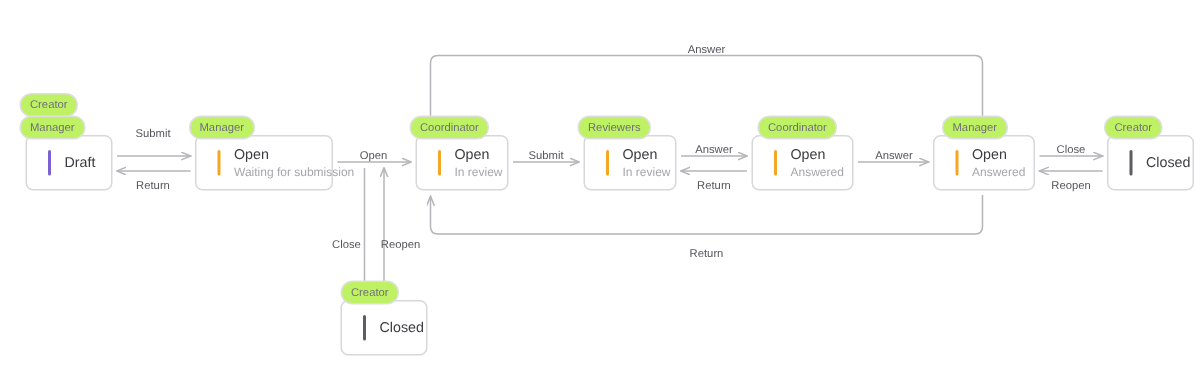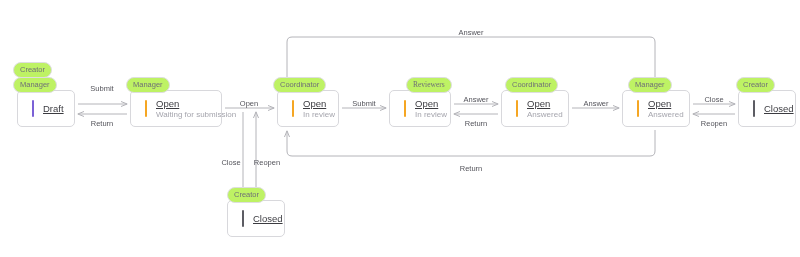--- a/index.html
+++ b/index.html
@@ -46,21 +46,20 @@
     margin-left: 9px;
     display: flex;
     flex-direction: column;
     justify-content: center;
     line-height: 1.18;
   }
   .node-title {
     font-size: 9.5px;
     color: #3b3b40;
     white-space: nowrap;
-    text-decoration: underline;
   }
   .node-sub {
     font-size: 8px;
     color: #a5a5ad;
     white-space: nowrap;
     margin-top: 1px;
   }
   .node--single .node-title {
     font-size: 9.5px;
   }
@@ -152,21 +151,21 @@
   </div>
   <div class="badge" style="left:273px; top:77px;">Coordinator</div>
 
   <div class="node" style="left:389px; top:90px; width:62px; height:37px;">
     <div class="node-accent" style="background:#f5a623;"></div>
     <div class="node-text">
       <div class="node-title">Open</div>
       <div class="node-sub">In review</div>
     </div>
   </div>
-  <div class="badge" style="left:406px; top:77px;font-family:Liberation Serif, serif;">Reviewers</div>
+  <div class="badge" style="left:385px; top:77px;">Reviewers</div>
 
   <div class="node" style="left:501px; top:90px; width:68px; height:37px;">
     <div class="node-accent" style="background:#f5a623;"></div>
     <div class="node-text">
       <div class="node-title">Open</div>
       <div class="node-sub">Answered</div>
     </div>
   </div>
   <div class="badge" style="left:505px; top:77px;">Coordinator</div>
 

